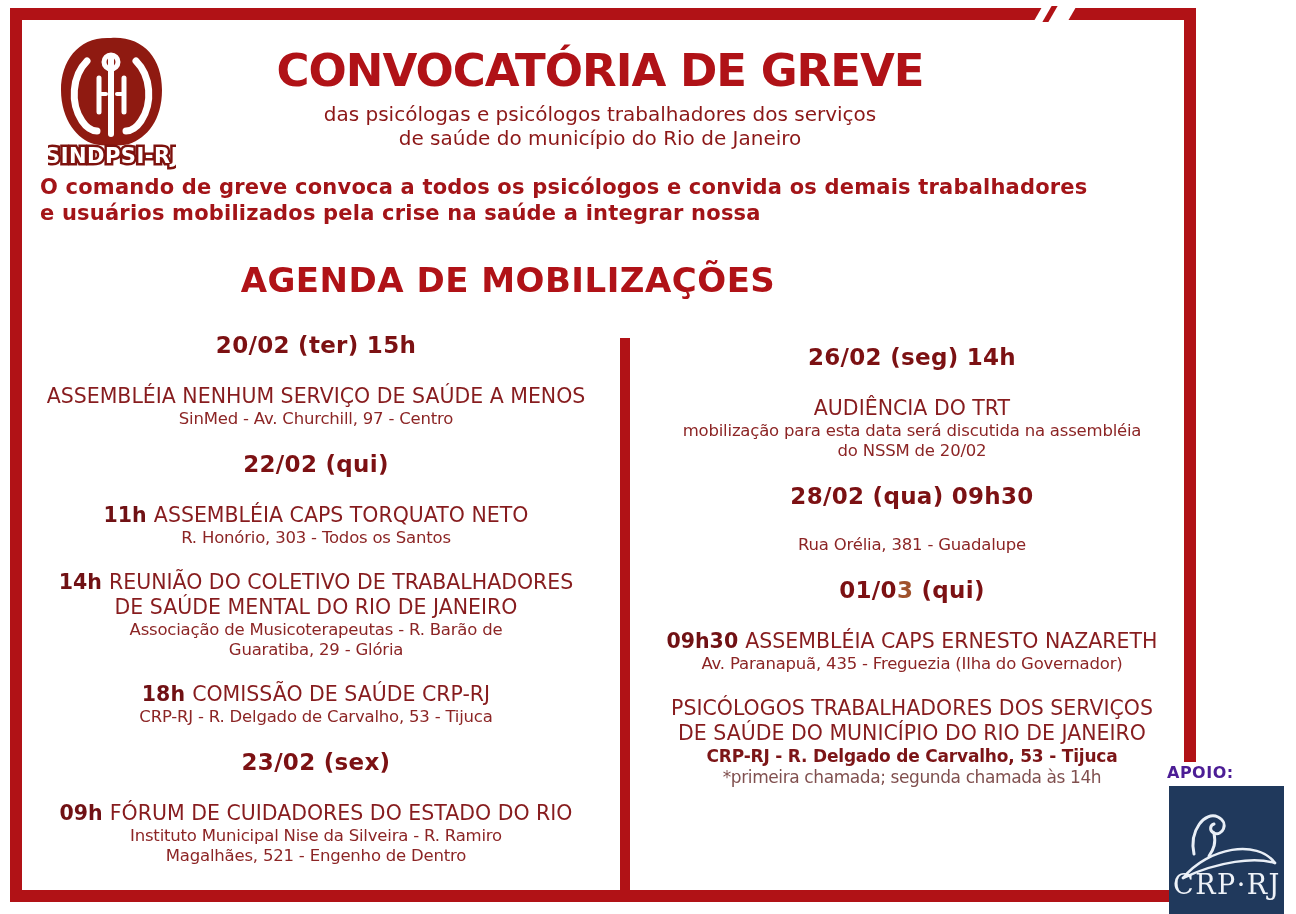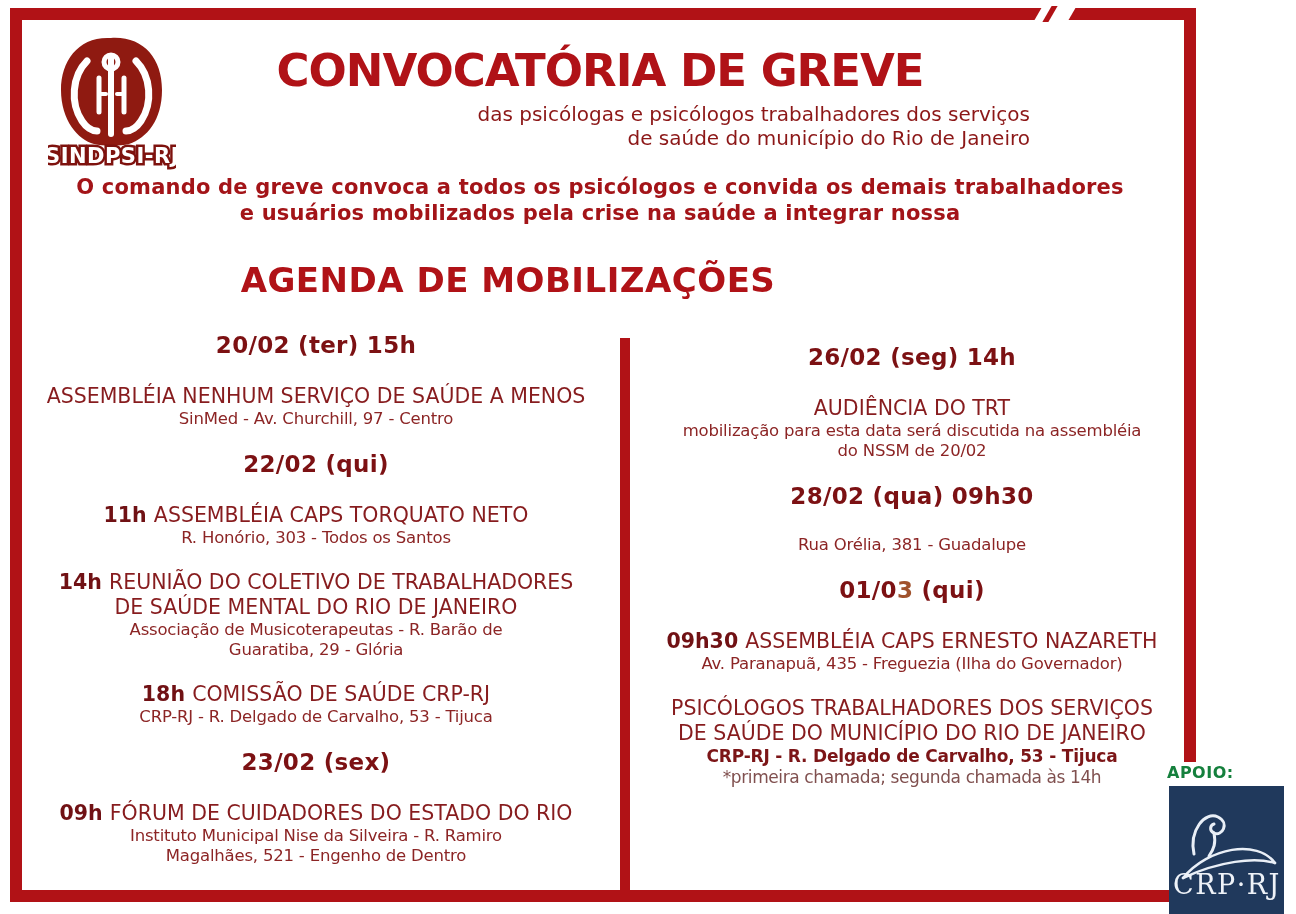--- a/index.html
+++ b/index.html
@@ -11,44 +11,44 @@
   .notch{position:absolute;left:1038px;top:6px;width:34px;height:16px;background:#ffffff;
          transform:skewX(-30deg);z-index:2;}
   .notch-sliver{position:absolute;left:1047px;top:6px;width:6px;height:16px;background:#b11216;
          transform:skewX(-30deg);z-index:3;}
   .border-cover{position:absolute;left:1180px;top:762px;width:116px;height:130px;background:#ffffff;z-index:2;}
 
   .sindpsi-logo{position:absolute;left:48px;top:32px;z-index:3;}
 
   .header-block{position:absolute;left:170px;top:46px;width:860px;text-align:center;z-index:3;}
   .main-title{font-size:45px;line-height:50px;font-weight:bold;color:#b01217;letter-spacing:-1px;margin:0 0 6px 0;}
-  .subtitle{font-size:20px;line-height:24px;color:#8c1717;margin:0;text-align:right;}
+  .subtitle{font-size:20px;line-height:24px;color:#8c1717;margin:0;}
 
-  .statement{position:absolute;left:40px;top:174px;width:1120px;text-align:center;
+  .statement{position:absolute;left:40px;top:174px;width:1120px;
              font-weight:bold;font-size:21px;line-height:26px;color:#a31418;letter-spacing:0.2px;z-index:3;}
 
   .agenda-title{position:absolute;left:10px;top:260px;width:996px;text-align:center;
                 font-weight:bold;font-size:34px;line-height:40px;color:#b01217;letter-spacing:0.5px;z-index:3;}
 
   .divider{position:absolute;left:620px;top:338px;width:10px;height:552px;background:#b11216;z-index:3;}
 
   .col{position:absolute;text-align:center;z-index:3;}
   .col-left{left:24px;top:332px;width:584px;}
   .col-right{left:638px;top:344px;width:548px;}
 
   .date{font-weight:bold;font-size:23px;line-height:26px;color:#7c1113;margin:0 0 26px 0;letter-spacing:0.3px;}
   .event{margin:0 0 22px 0;}
   .title-line{font-size:20.5px;line-height:25px;color:#871c1e;}
   .title-line .time{font-weight:bold;color:#701114;}
   .address{font-size:16.5px;line-height:20px;color:#8c2525;letter-spacing:-0.2px;}
   .address-bold{font-size:17px;line-height:21px;color:#7c1517;font-weight:bold;letter-spacing:-0.2px;}
   .note{font-size:17px;line-height:20px;color:#80504f;letter-spacing:-0.4px;}
 
   .apoio{position:absolute;left:1167px;top:763px;font-weight:bold;font-size:16px;line-height:20px;
-         color:#15803d;letter-spacing:0.5px;z-index:4;font-family:"DejaVu Sans","Liberation Sans",sans-serif;}
+         color:#4c1d95;letter-spacing:0.5px;z-index:4;font-family:"DejaVu Sans","Liberation Sans",sans-serif;}
   .crp-box{position:absolute;left:1169px;top:786px;width:115px;height:154px;background:#20395c;z-index:4;}
 </style>
 </head>
 <body>
 
 <div class="canvas">
 
   <div class="frame"></div>
   <div class="notch"></div>
   <div class="notch-sliver"></div>

